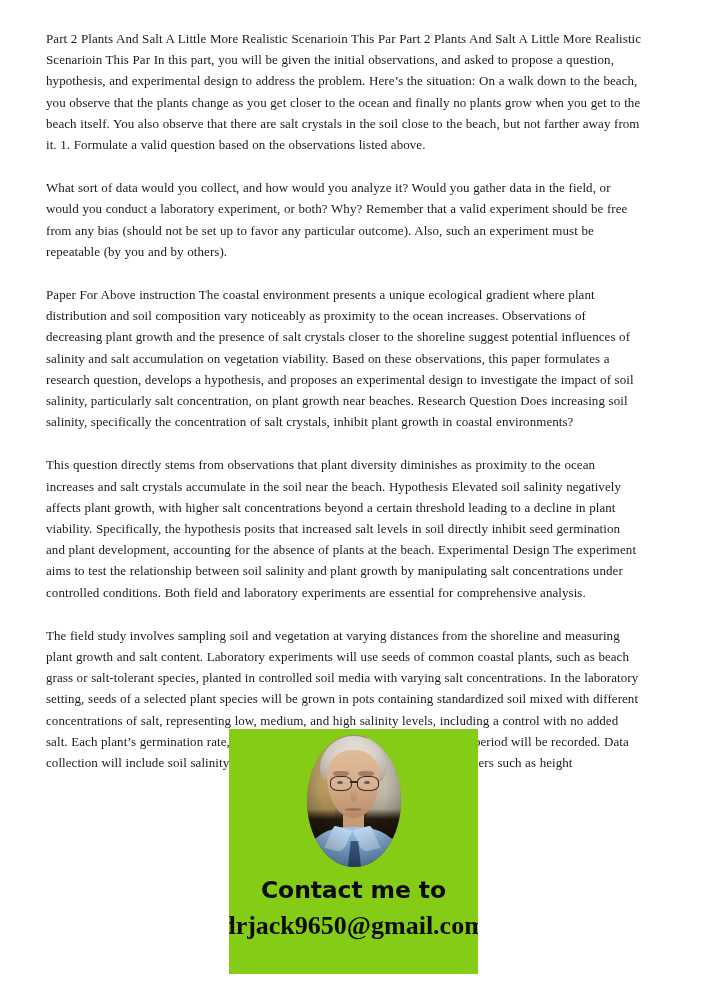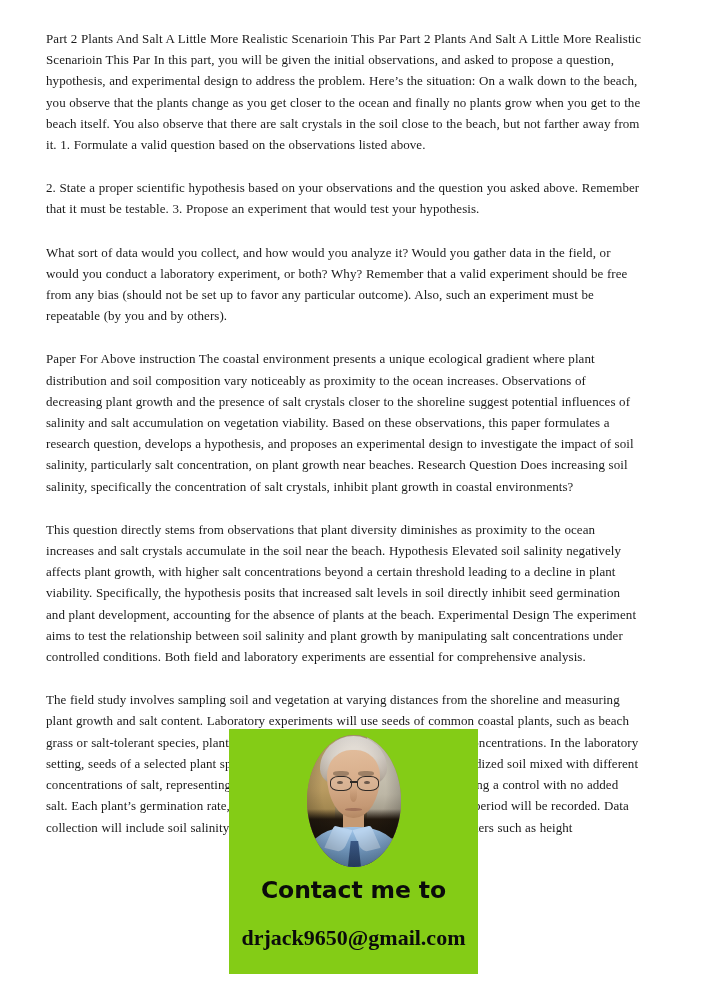--- a/index.html
+++ b/index.html
@@ -180,36 +180,35 @@
     letter-spacing: -0.005em;
     text-align: center;
     white-space: nowrap;
   }
   #contact-line-1 { margin-top: 9px; }
   #contact-line-2 { margin-top: 1px; }
 
   #contact-email {
     font-family: "Liberation Serif", "DejaVu Serif", serif;
     font-weight: bold;
-    font-size: 22px;
+    font-size: 26px;
     line-height: 26px;
     color: #0b0b0b;
-    margin-top: 20px;
+    margin-top: 8px;
     text-align: center;
     white-space: nowrap;
   }
 </style>
 </head>
 <body>
 
 <div id="page">
 
   <div id="doc-body">
     <p class="para">Part 2 Plants And Salt A Little More Realistic Scenarioin This Par Part 2 Plants And Salt A Little More Realistic Scenarioin This Par In this part, you will be given the initial observations, and asked to propose a question, hypothesis, and experimental design to address the problem. Here’s the situation: On a walk down to the beach, you observe that the plants change as you get closer to the ocean and finally no plants grow when you get to the beach itself. You also observe that there are salt crystals in the soil close to the beach, but not farther away from it. 1. Formulate a valid question based on the observations listed above.</p>
-    <p class="para">2. State a proper scientific hypothesis based on your observations and the question you asked above. Remember that it must be testable. 3. Propose an experiment that would test your hypothesis.</p>
     <p class="para">What sort of data would you collect, and how would you analyze it? Would you gather data in the field, or would you conduct a laboratory experiment, or both? Why? Remember that a valid experiment should be free from any bias (should not be set up to favor any particular outcome). Also, such an experiment must be repeatable (by you and by others).</p>
     <p class="para">Paper For Above instruction The coastal environment presents a unique ecological gradient where plant distribution and soil composition vary noticeably as proximity to the ocean increases. Observations of decreasing plant growth and the presence of salt crystals closer to the shoreline suggest potential influences of salinity and salt accumulation on vegetation viability. Based on these observations, this paper formulates a research question, develops a hypothesis, and proposes an experimental design to investigate the impact of soil salinity, particularly salt concentration, on plant growth near beaches. Research Question Does increasing soil salinity, specifically the concentration of salt crystals, inhibit plant growth in coastal environments?</p>
     <p class="para">This question directly stems from observations that plant diversity diminishes as proximity to the ocean increases and salt crystals accumulate in the soil near the beach. Hypothesis Elevated soil salinity negatively affects plant growth, with higher salt concentrations beyond a certain threshold leading to a decline in plant viability. Specifically, the hypothesis posits that increased salt levels in soil directly inhibit seed germination and plant development, accounting for the absence of plants at the beach. Experimental Design The experiment aims to test the relationship between soil salinity and plant growth by manipulating salt concentrations under controlled conditions. Both field and laboratory experiments are essential for comprehensive analysis.</p>
     <p class="para">The field study involves sampling soil and vegetation at varying distances from the shoreline and measuring plant growth and salt content. Laboratory experiments will use seeds of common coastal plants, such as beach grass or salt-tolerant species, planted in controlled soil media with varying salt concentrations. In the laboratory setting, seeds of a selected plant species will be grown in pots containing standardized soil mixed with different concentrations of salt, representing low, medium, and high salinity levels, including a control with no added salt. Each plant’s germination rate, growth rate, biomass, and survival over a set period will be recorded. Data collection will include soil salinity measurements alongside plant growth parameters such as height</p>
   </div>
 
   <div id="contact-overlay">
 
     <div id="portrait-photo">
       <div class="ph-layer ph-bg-left"></div>

